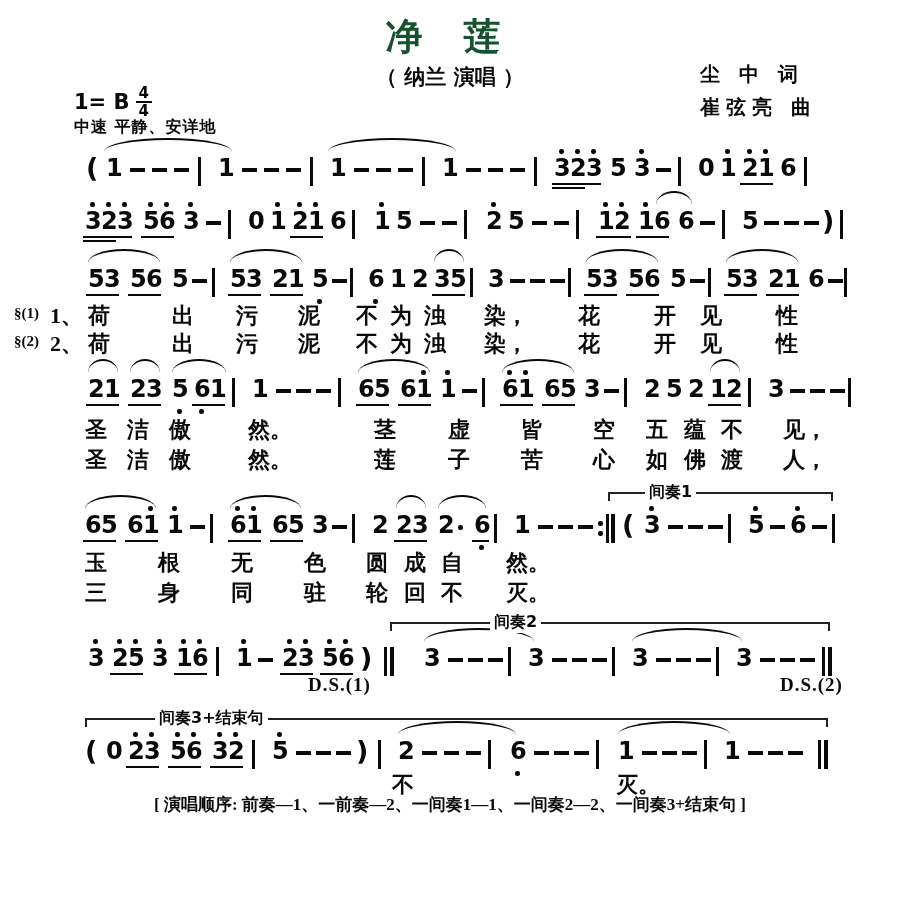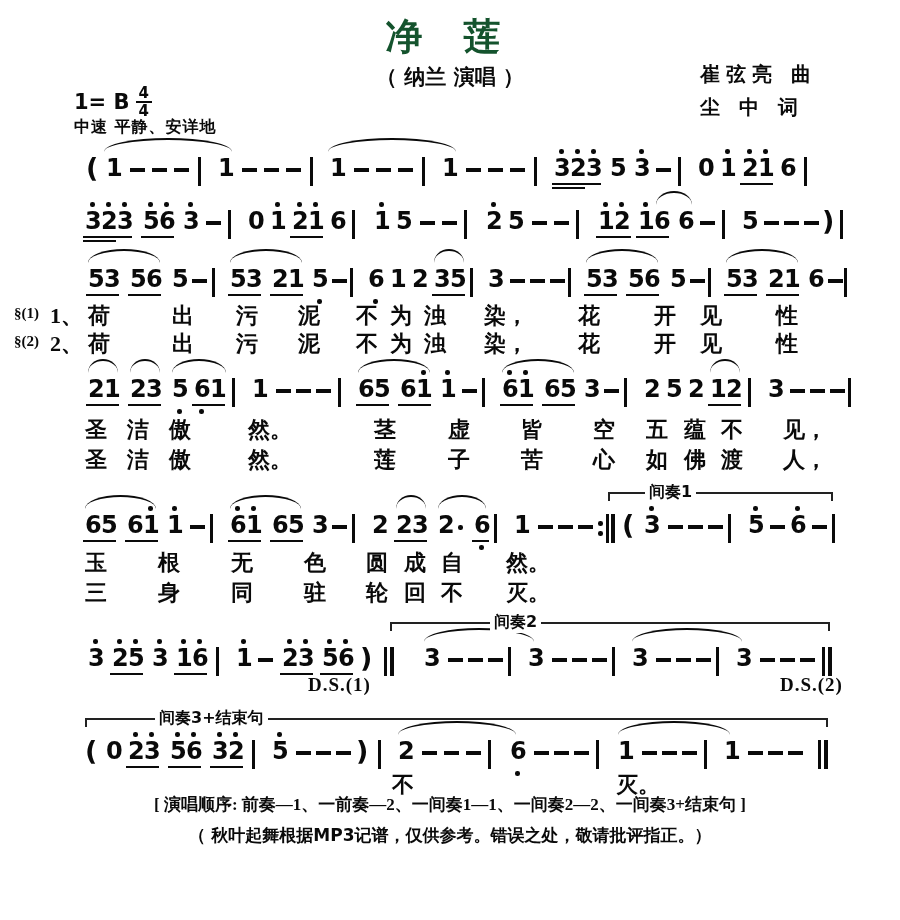--- a/index.html
+++ b/index.html
@@ -42,22 +42,22 @@
       display:flex;align-items:center;justify-content:center;}
   .wm span{font:28px "DejaVu Sans",sans-serif;color:#454545;}
 </style>
 </head>
 <body>
 
 <div class="page">
   <div class="title" style="color: #14532d;">净 莲</div>
   <div class="subtitle">（ 纳兰 演唱 ）</div>
   <div class="credits">
+    <div>尘 中 词</div>
     <div>崔弦亮 曲</div>
-    <div>尘 中 词</div>
   </div>
   <div class="keysig">
     <span>1= B</span>
     <span class="ts">
       <span class="tsn">4</span>
       <span class="tsd">4</span>
     </span>
   </div>
   <div class="tempo">中速 平静、安详地</div>
 
@@ -520,14 +520,13 @@
       <div class="lyr" style="left: 304px; top: 578px;">驻</div>
       <div class="lyr" style="left: 366px; top: 578px;">轮</div>
       <div class="lyr" style="left: 404px; top: 578px;">回</div>
       <div class="lyr" style="left: 441px; top: 578px;">不</div>
       <div class="lyr" style="left: 506px; top: 578px;">灭。</div>
       <div class="lyr" style="left: 392px; top: 770px;">不</div>
       <div class="lyr" style="left: 616px; top: 770px;">灭。</div>
     </div>
 
   <div class="seq">[ 演唱顺序: 前奏—1、一前奏—2、一间奏1—1、一间奏2—2、一间奏3+结束句 ]</div>
-  <div class="note">（ 秋叶起舞根据MP3记谱，仅供参考。错误之处，敬请批评指正。）</div>
 </div>
 
 </body></html>

